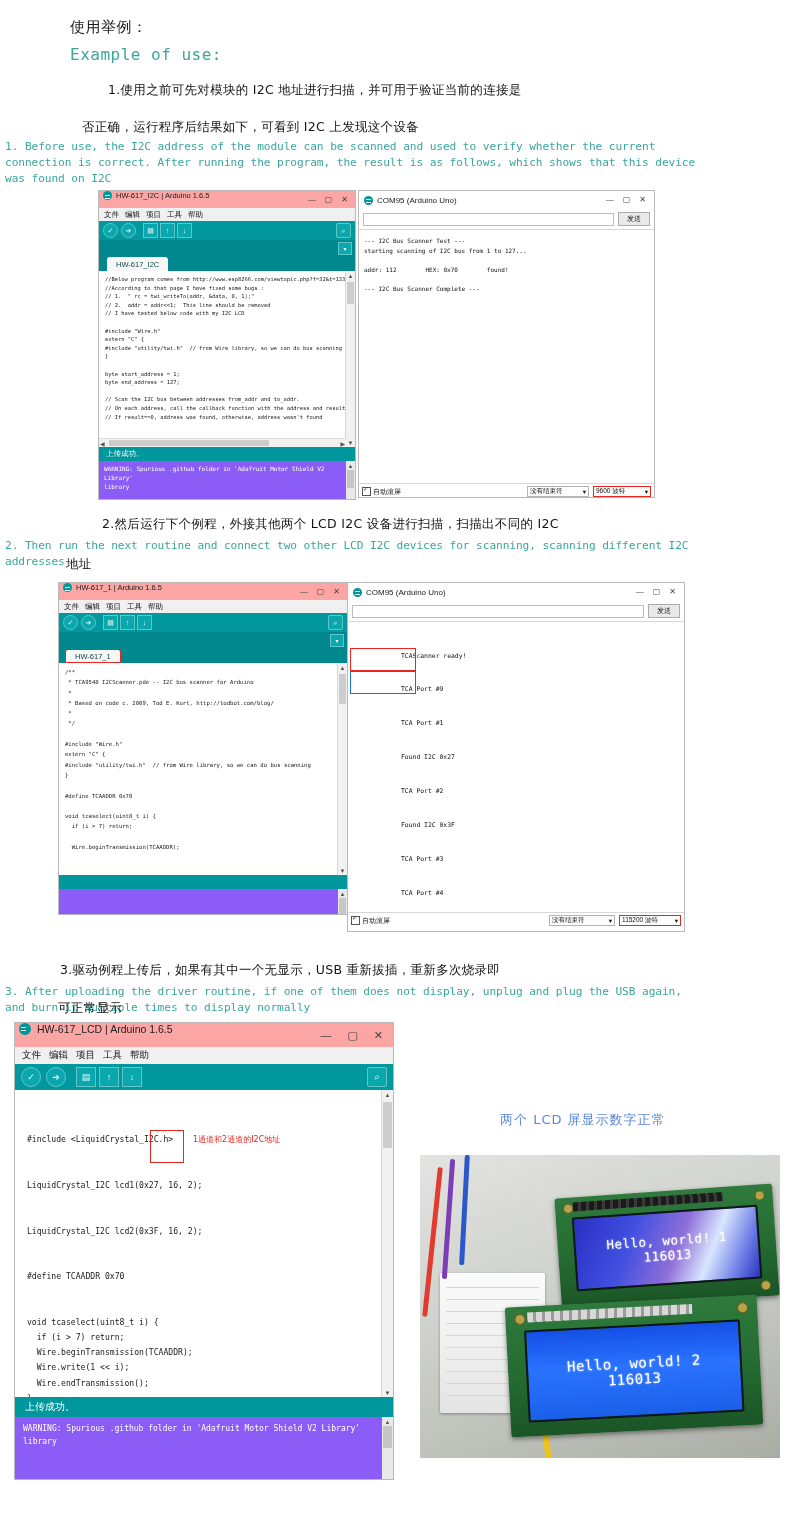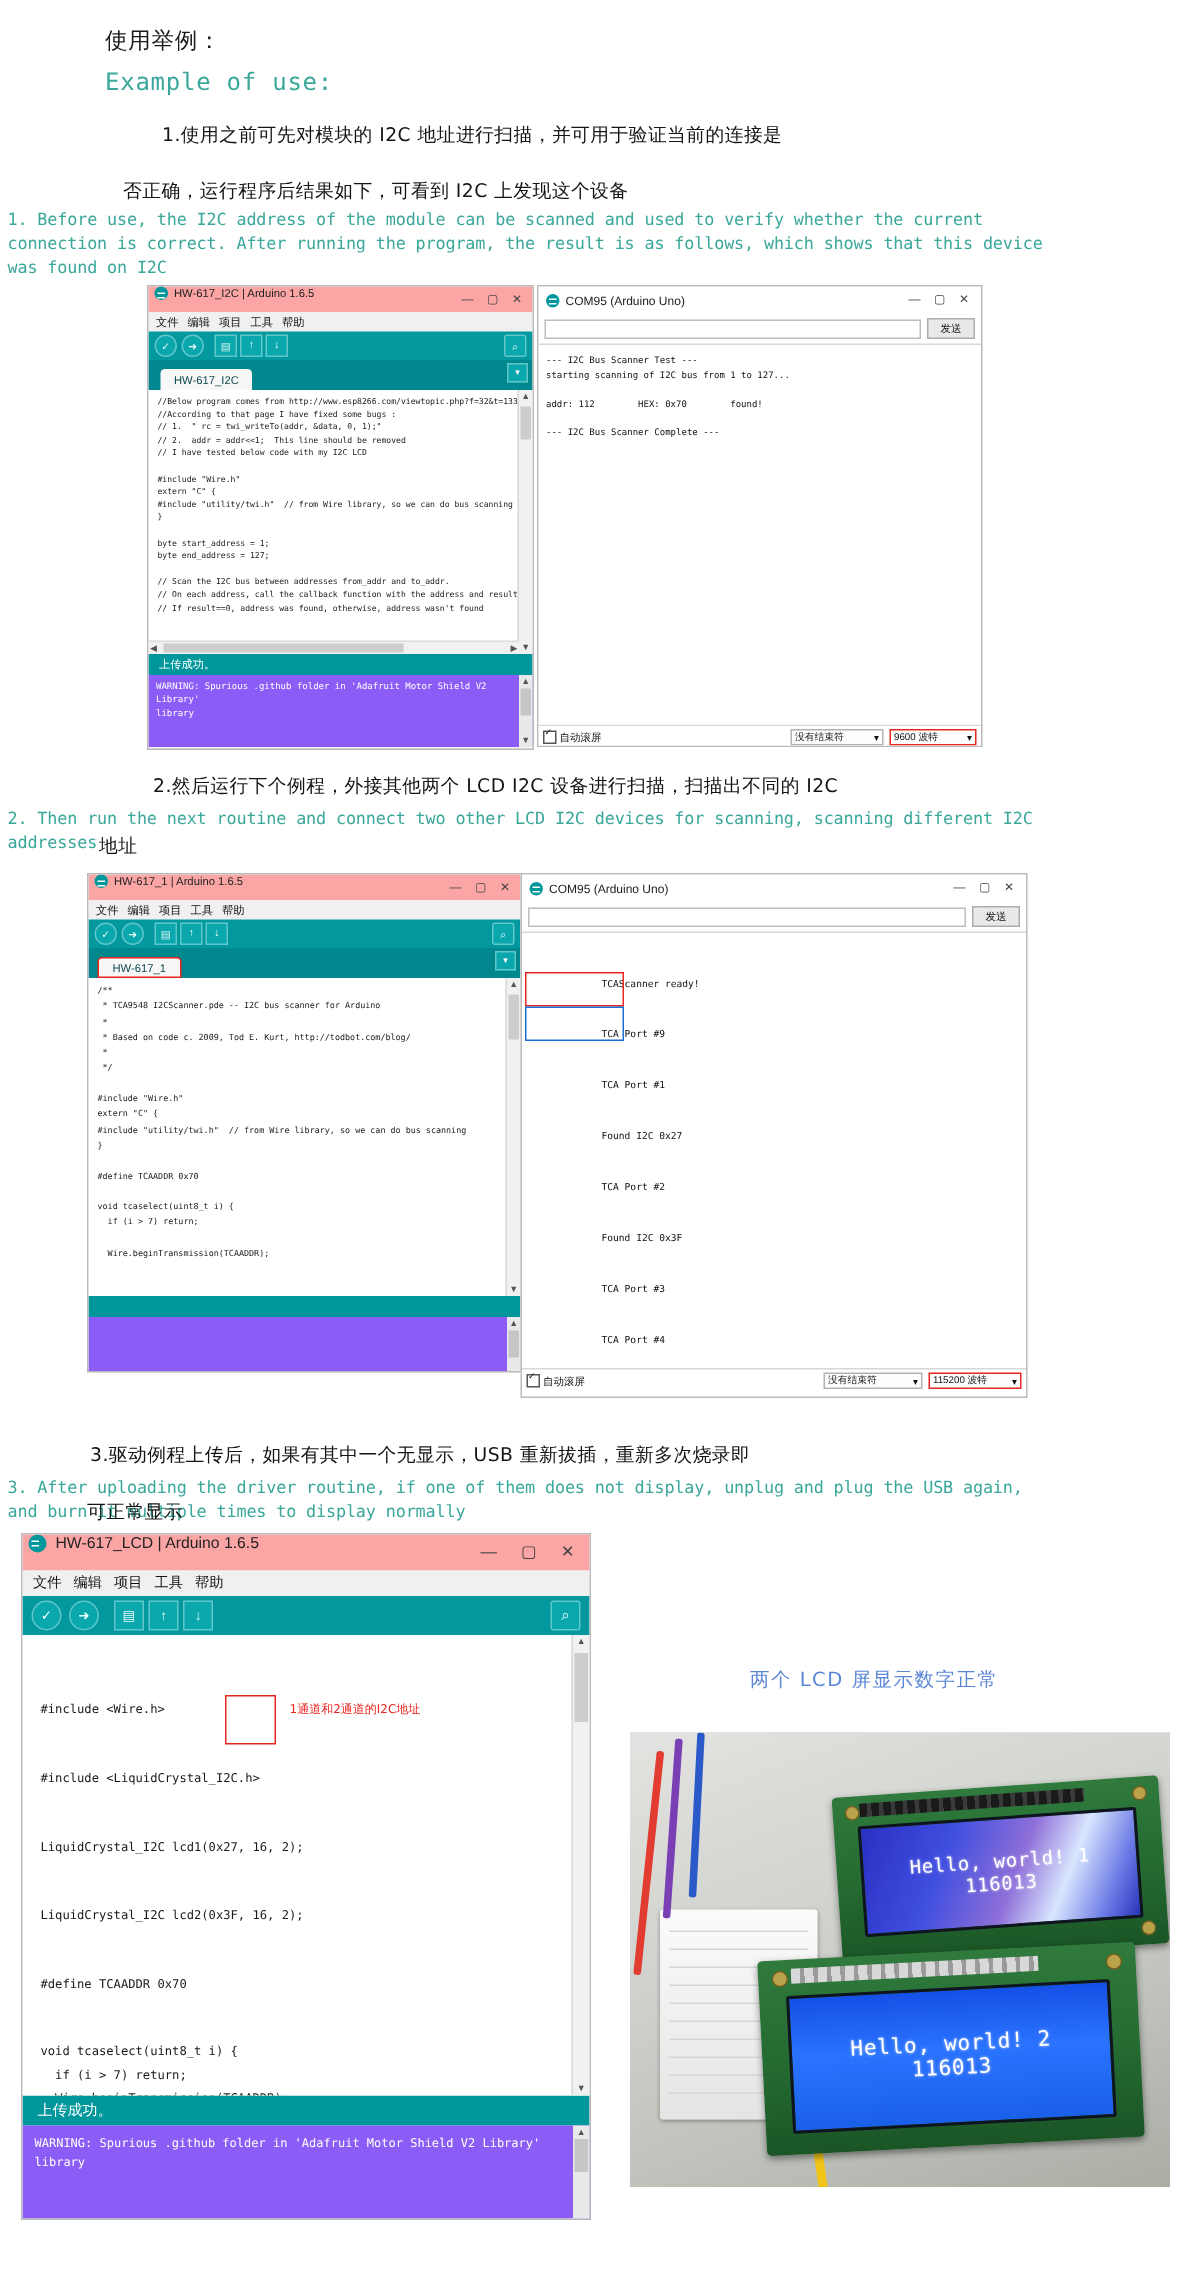--- a/index.html
+++ b/index.html
@@ -20,21 +20,21 @@
   .tb-ico:after{content:"";position:absolute;left:2px;top:3.5px;width:5px;height:2px;border-top:1px solid #fff;border-bottom:1px solid #fff;}
   .tb-title{font-size:7.5px;color:#222;white-space:nowrap;overflow:hidden;flex:1 1 auto;}
   .tb-btns{display:flex;align-items:center;gap:9px;padding-right:5px;color:#444;font-size:8px;flex:0 0 auto;}
   .tb-btns span{line-height:1;}
   .menubar{height:13px;background:#f0f0f0;display:flex;align-items:center;gap:6px;padding-left:5px;font-size:7.5px;color:#111;box-sizing:border-box;}
   .toolbar{height:19px;background:#03989e;display:flex;align-items:center;padding:0 4px;box-sizing:border-box;position:relative;}
   .tb-round{width:13px;height:13px;border-radius:50%;background:#0aa7ad;border:1px solid #5fc6ca;margin-right:3px;display:flex;align-items:center;justify-content:center;color:#eafdfd;font-size:7px;}
   .tb-sq{width:13px;height:13px;background:#0aa7ad;border:1px solid #5fc6ca;margin-right:2px;display:flex;align-items:center;justify-content:center;color:#e7fbfb;font-size:7px;}
   .tb-sq.sp{margin-left:4px;}
   .tb-search{position:absolute;right:4px;width:13px;height:13px;background:#0aa7ad;border:1px solid #5fc6ca;display:flex;align-items:center;justify-content:center;color:#eafdfd;font-size:7px;border-radius:2px;}
-  .tabstrip{height:20px;background:#00888e;position:relative;display:flex;align-items:flex-end;}
+  .tabstrip{height:31px;background:#00888e;position:relative;display:flex;align-items:flex-end;}
   .tab{height:14px;background:#f7f7f7;border-radius:3px 3px 0 0;padding:0 9px;display:flex;align-items:center;font-size:7.5px;color:#0c4a4d;margin-left:8px;}
   .tab-drop{position:absolute;right:3px;top:2px;width:12px;height:11px;background:#0aa7ad;border:1px solid #5fc6ca;display:flex;align-items:center;justify-content:center;color:#fff;font-size:6px;}
   .editor{background:#ffffff;position:relative;overflow:hidden;}
   .code{font-family:"DejaVu Sans Mono","Liberation Mono",monospace;font-size:5.4px;line-height:8.6px;white-space:pre;color:#1a1a1a;padding:4px 0 0 6px;}
   .vscroll{position:absolute;right:0;top:0;width:9px;bottom:0;background:#f1f1f1;border-left:1px solid #d8d8d8;}
   .vscroll i{position:absolute;left:1px;right:1px;top:2px;height:22px;background:#cdcdcd;display:block;}
   .vscroll .ar{position:absolute;left:0;right:0;height:9px;display:flex;align-items:center;justify-content:center;font-size:6px;color:#555;}
   .hscroll{position:absolute;left:0;right:9px;height:9px;background:#f1f1f1;border-top:1px solid #dcdcdc;display:flex;align-items:center;justify-content:space-between;padding:0 1px;box-sizing:border-box;font-size:6px;color:#555;}
   .hscroll i{position:absolute;left:10px;width:160px;top:1px;bottom:1px;background:#cdcdcd;}
   .statusline{background:#00979c;color:#ffffff;font-size:7.5px;padding:2px 0 2px 7px;box-sizing:border-box;}
@@ -344,21 +344,20 @@
     <div class="toolbar" style="height:26px;padding:0 6px;">
       <div class="tb-round" style="width:18px;height:18px;font-size:9px;margin-right:5px;">✓</div>
       <div class="tb-round" style="width:18px;height:18px;font-size:9px;margin-right:5px;">➜</div>
       <div class="tb-sq" style="width:18px;height:18px;font-size:9px;margin-left:5px;margin-right:3px;">▤</div>
       <div class="tb-sq" style="width:18px;height:18px;font-size:9px;margin-right:3px;">↑</div>
       <div class="tb-sq" style="width:18px;height:18px;font-size:9px;">↓</div>
       <div class="tb-search" style="width:18px;height:18px;font-size:10px;right:6px;">⌕</div>
     </div>
     <div class="editor" style="height:307px;">
       <div class="code" style="font-size:8.1px;line-height:15.2px;padding:12px 0 0 12px;">
-        <div>#include &lt;Wire.h&gt;</div>
         <div>#include &lt;LiquidCrystal_I2C.h&gt;</div>
         <div><span>LiquidCrystal_I2C lcd1</span><span>(0x27,</span><span> 16, 2);</span></div>
         <div><span>LiquidCrystal_I2C lcd2</span><span>(0x3F,</span><span> 16, 2);</span></div>
         <div>#define TCAADDR 0x70</div>
         <div style="white-space:pre;">void tcaselect(uint8_t i) {
   if (i &gt; 7) return;
   Wire.beginTransmission(TCAADDR);
   Wire.write(1 &lt;&lt; i);
   Wire.endTransmission();
 }

